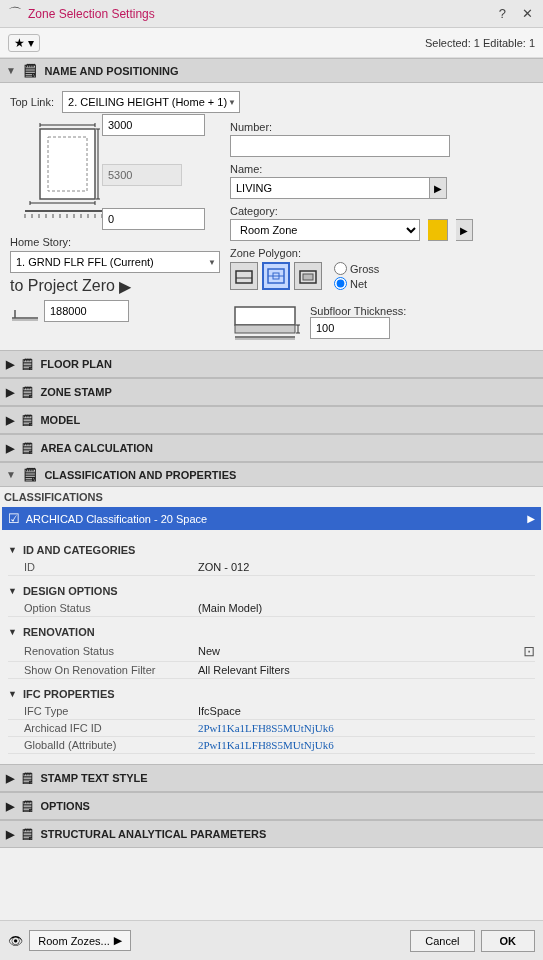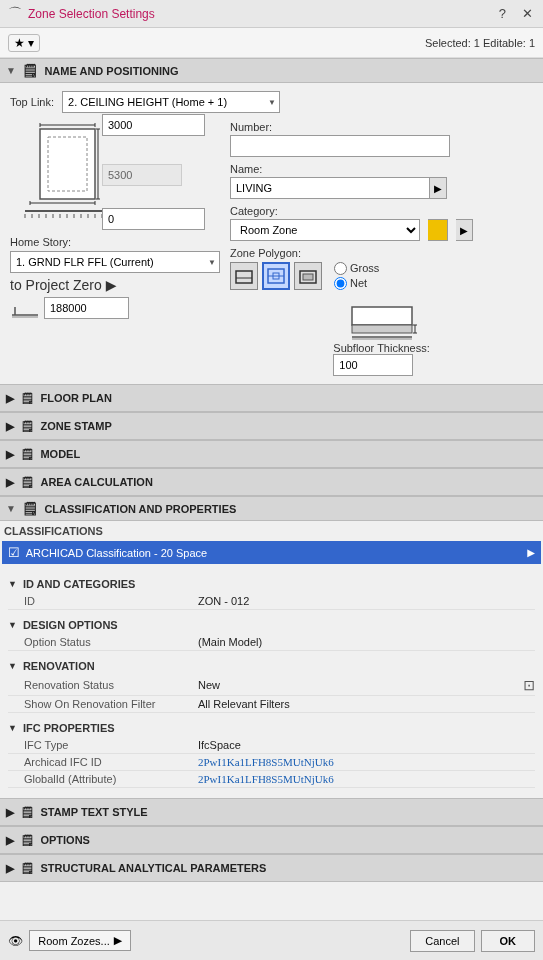--- a/index.html
+++ b/index.html
@@ -204,30 +204,30 @@
       display: flex;
       align-items: center;
       justify-content: center;
       font-size: 10px;
     }
     .polygon-btn.active {
       border: 2px solid #3366cc;
       background: #c5d8ff;
     }
     .radio-group { display: flex; flex-direction: column; gap: 2px; margin-left: 8px; }
-    .radio-label { display: flex; align-items: flex-start; gap: 3px; font-size: 11px; color: #333; }
+    .radio-label { display: flex; align-items: center; gap: 3px; font-size: 11px; color: #333; }
     .home-story-row { display: flex; align-items: center; gap: 8px; margin-top: 6px; }
     .home-story-label { font-size: 11px; color: #333; }
     .to-project-row {
       display: flex;
-      align-items: flex-end;
+      align-items: flex-start;
       gap: 4px;
       margin-top: 4px;
       margin-bottom: 4px;
-      font-size: 14px;
+      font-size: 16px;
       color: #333;
     }
     .subfloor-label { font-size: 11px; color: #333; text-align: right; }
     .subfloor-input {
       border: 1px solid #999;
       background: white;
       padding: 2px 5px;
       font-size: 11px;
       height: 22px;
       width: 80px;
@@ -378,21 +378,21 @@
   <div class="section-header">
     <span class="arrow">▼</span>
     <span class="icon">🗒</span>
     <span>NAME AND POSITIONING</span>
   </div>
   <div class="name-positioning-body">
 
     <div class="top-link-row">
       <span class="top-link-label">Top Link:</span>
       <div class="select-wrapper">
-        <select class="select-input" style="width:218px;">
+        <select class="select-input" style="width:178px;">
           <option value="2. CEILING HEIGHT (Home + 1)">2. CEILING HEIGHT (Home + 1)</option>
         </select>
       </div>
     </div>
 
     <div class="main-grid">
 
       <div class="left-col">
         
         <svg class="zone-svg" viewBox="0 0 120 100">
@@ -522,21 +522,21 @@
                 <span>Gross</span>
               </label>
               <label class="radio-label">
                 <input type="radio" name="grossnet" checked="" style="">
                 <span>Net</span>
               </label>
             </div>
           </div>
         </div>
 
-        <div style="display:flex; align-items:center; gap:0; margin-top:8px;flex-direction:column;">
+        <div style="display:flex; align-items:center; gap:10px; margin-top:8px;">
           <svg class="subfloor-svg" viewBox="0 0 70 40">
             <rect x="5" y="5" width="60" height="18" fill="white" stroke="#555" stroke-width="1.5"></rect>
             <rect x="5" y="23" width="60" height="8" fill="#ccc" stroke="#555" stroke-width="1"></rect>
             <line x1="5" y1="35" x2="65" y2="35" stroke="#555" stroke-width="1.5"></line>
             <line x1="5" y1="37" x2="65" y2="37" stroke="#888" stroke-width="1"></line>
 
             <line x1="68" y1="23" x2="68" y2="31" stroke="#333" stroke-width="1"></line>
             <line x1="66" y1="23" x2="70" y2="23" stroke="#333" stroke-width="1"></line>
             <line x1="66" y1="31" x2="70" y2="31" stroke="#333" stroke-width="1"></line>
           </svg>

